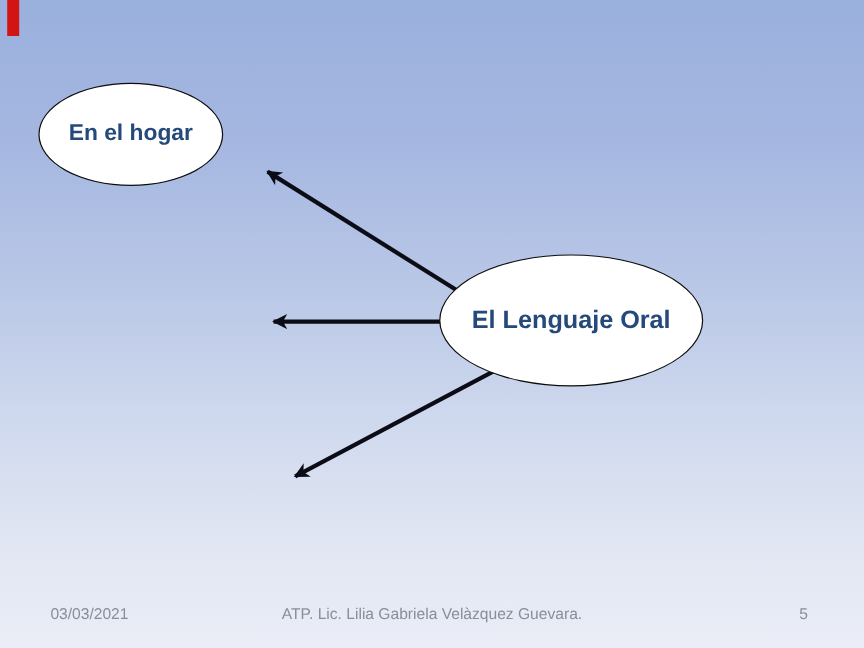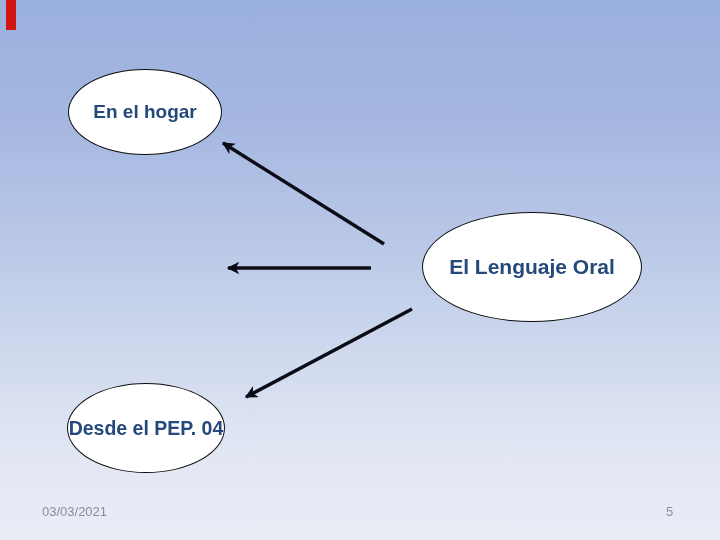--- a/index.html
+++ b/index.html
@@ -28,32 +28,31 @@
     background: #d31414;
   }
   .node {
     position: absolute;
     border: 1.5px solid #0d0d0d;
     border-radius: 50%;
     background: #ffffff;
     display: flex;
     align-items: center;
     justify-content: center;
-    margin-left: 36px;
   }
   .node-label {
     color: #24497a;
     font-weight: 700;
     white-space: nowrap;
     text-align: center;
   }
   .node-hogar   { left: 32px;  top: 69px;  width: 152px; height: 84px; }
   .node-escuela { left: 37px;  top: 230px; width: 156px; height: 81px; }
   .node-pep     { left: 31px;  top: 383px; width: 156px; height: 88px; }
-  .node-center  { left: 386px; top: 212px; width: 218px; height: 108px; }
+  .node-center  { left: 366px; top: 212px; width: 218px; height: 108px; }
   .node-hogar .node-label,
   .node-escuela .node-label { font-size: 19px; }
   .node-pep .node-label     { font-size: 19.5px; }
   .node-center .node-label  { font-size: 21px; }
   .arrows {
     position: absolute;
     left: 0;
     top: 0;
     pointer-events: none;
   }
@@ -83,24 +82,22 @@
     <line x1="384" y1="244" x2="223" y2="143" stroke="#0c0c16" stroke-width="3.5" marker-end="url(#ah)"></line>
     <line x1="371" y1="268" x2="228" y2="268" stroke="#0c0c16" stroke-width="3.5" marker-end="url(#ah)"></line>
     <line x1="412" y1="309" x2="246" y2="397" stroke="#0c0c16" stroke-width="3.5" marker-end="url(#ah)"></line>
   </svg>
 
   <div class="node node-hogar">
     <span class="node-label">En el hogar</span>
   </div>
 
 
-  <div class="node node-pep">
-    <span class="node-label">Desde el PEP. 04</span>
-  </div>
 
   <div class="node node-center">
     <span class="node-label">El Lenguaje Oral</span>
   </div>
 
   <div class="footer-text footer-date">03/03/2021</div>
+  <div class="footer-text footer-credit">ATP. Lic. Lilia Gabriela Velàzquez Guevara.</div>
   <div class="footer-text footer-page">5</div>
 
 </div>
 
 </body></html>

